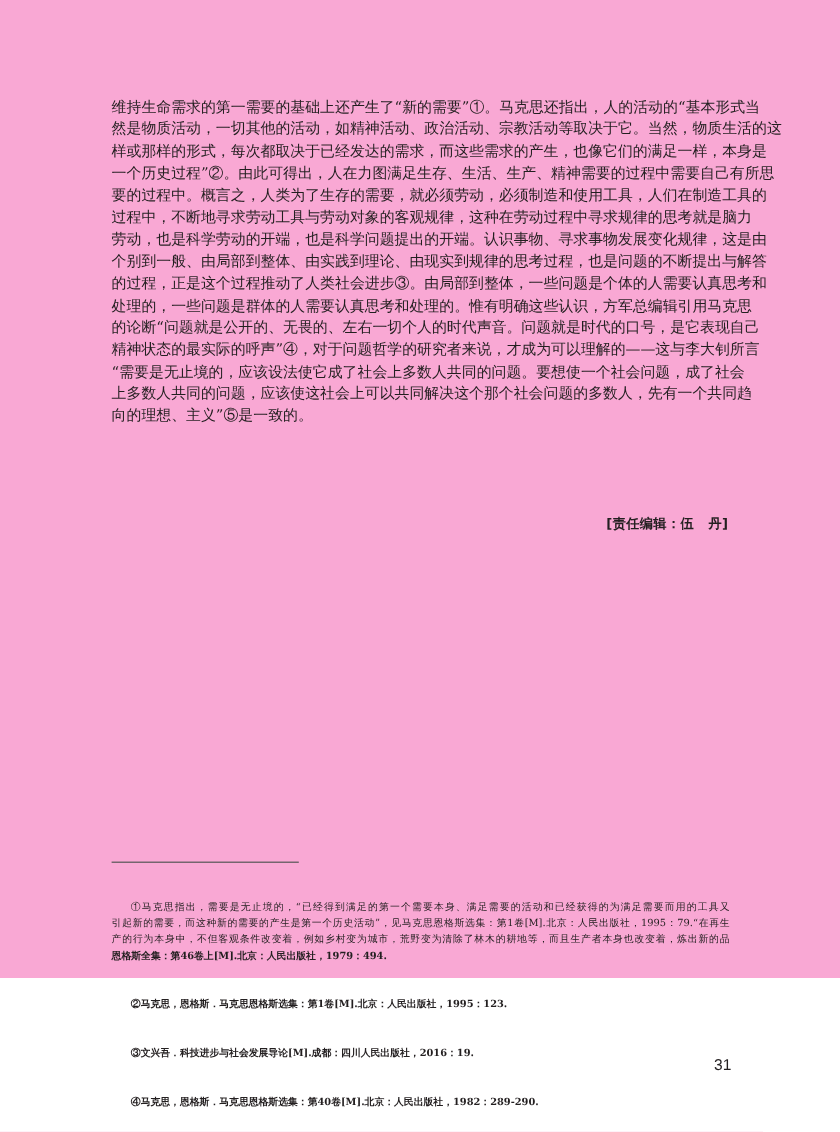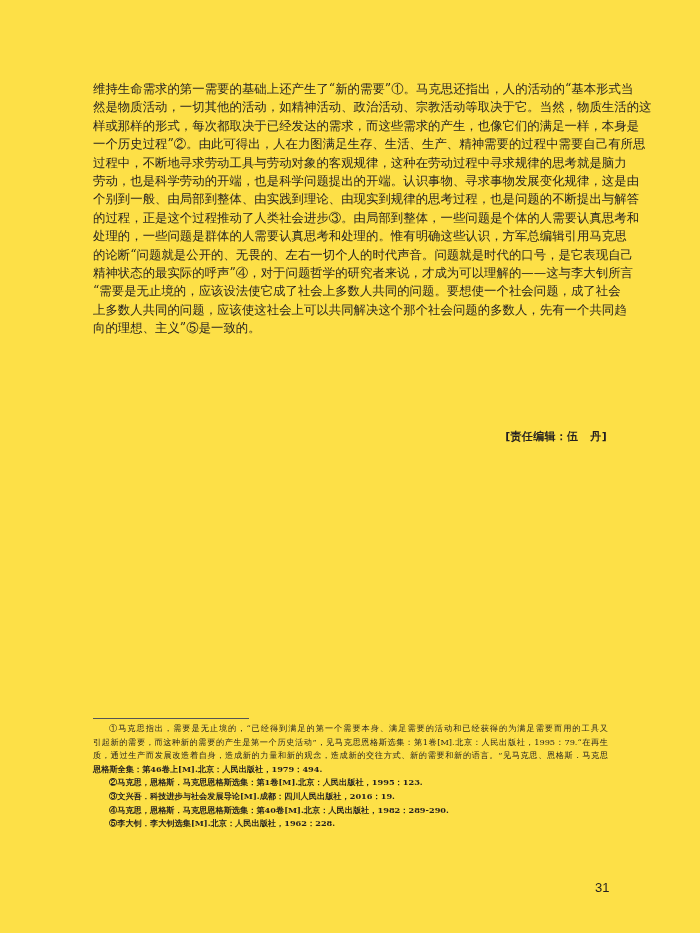--- a/index.html
+++ b/index.html
@@ -1,39 +1,40 @@
 <!DOCTYPE html>
 <html><head>
   <meta charset="utf-8">
   <style>
     html, body { margin: 0; padding: 0; background: #ffffff; }
     body { width: 700px; height: 943px; position: relative; overflow: hidden; color: #231f20; font-family: "DejaVu Serif", "Liberation Serif", serif; }
-    .page { position: absolute; left: 0; top: 0; width: 700px; height: 933px; background: #fde047; }
+    .page { position: absolute; left: 0; top: 0; width: 700px; height: 815px; background: #f9a8d4; }
     .body-text { position: absolute; left: 93px; top: 80px; width: 515px; font-size: 12.4px; line-height: 18.4px; text-align: justify; letter-spacing: 0.02px; }
     .line { display: block; white-space: nowrap; text-align-last: justify; text-align: justify; height: 18.4px; }
     .line.last { text-align-last: left; }
     .editor { position: absolute; right: 93px; top: 429px; font-size: 11px; font-family: "DejaVu Sans", "Liberation Sans", sans-serif; font-weight: bold; letter-spacing: 0.3px; margin-left: 39px; }
     .editor .gap { display: inline-block; width: 12px; }
     .fn-rule { position: absolute; left: 93px; top: 718px; width: 156px; height: 0; border-top: 1px solid #555; }
     .footnotes { position: absolute; left: 93px; top: 722px; width: 515px; font-size: 8.2px; line-height: 13.6px; }
     .fn-line { display: block; white-space: nowrap; text-align: justify; text-align-last: justify; height: 13.6px; }
     .fn-line.last { text-align-last: left; font-weight: bold; }
-    .fn-line.indent { padding-left: 16px; }
+    .fn-line.indent { padding-left: 16px; margin-top: 27px; }
     .page-number { position: absolute; left: 595px; top: 880px; font-size: 13px; font-family: Liberation Sans, sans-serif; }
   </style>
 </head>
 <body>
 
 <div class="page">
 
   <div class="body-text">
     <span class="line">维持生命需求的第一需要的基础上还产生了“新的需要”①。马克思还指出，人的活动的“基本形式当</span>
     <span class="line">然是物质活动，一切其他的活动，如精神活动、政治活动、宗教活动等取决于它。当然，物质生活的这</span>
     <span class="line">样或那样的形式，每次都取决于已经发达的需求，而这些需求的产生，也像它们的满足一样，本身是</span>
     <span class="line">一个历史过程”②。由此可得出，人在力图满足生存、生活、生产、精神需要的过程中需要自己有所思</span>
+    <span class="line">要的过程中。概言之，人类为了生存的需要，就必须劳动，必须制造和使用工具，人们在制造工具的</span>
     <span class="line">过程中，不断地寻求劳动工具与劳动对象的客观规律，这种在劳动过程中寻求规律的思考就是脑力</span>
     <span class="line">劳动，也是科学劳动的开端，也是科学问题提出的开端。认识事物、寻求事物发展变化规律，这是由</span>
     <span class="line">个别到一般、由局部到整体、由实践到理论、由现实到规律的思考过程，也是问题的不断提出与解答</span>
     <span class="line">的过程，正是这个过程推动了人类社会进步③。由局部到整体，一些问题是个体的人需要认真思考和</span>
     <span class="line">处理的，一些问题是群体的人需要认真思考和处理的。惟有明确这些认识，方军总编辑引用马克思</span>
     <span class="line">的论断“问题就是公开的、无畏的、左右一切个人的时代声音。问题就是时代的口号，是它表现自己</span>
     <span class="line">精神状态的最实际的呼声”④，对于问题哲学的研究者来说，才成为可以理解的——这与李大钊所言</span>
     <span class="line">“需要是无止境的，应该设法使它成了社会上多数人共同的问题。要想使一个社会问题，成了社会</span>
     <span class="line">上多数人共同的问题，应该使这社会上可以共同解决这个那个社会问题的多数人，先有一个共同趋</span>
     <span class="line last">向的理想、主义”⑤是一致的。</span>
@@ -41,21 +42,21 @@
 
   <div class="editor">
     <span>[责任编辑：伍</span><span class="gap"></span><span>丹]</span>
   </div>
 
   <div class="fn-rule"></div>
 
   <div class="footnotes">
     <span class="fn-line indent">①马克思指出，需要是无止境的，“已经得到满足的第一个需要本身、满足需要的活动和已经获得的为满足需要而用的工具又</span>
     <span class="fn-line">引起新的需要，而这种新的需要的产生是第一个历史活动”，见马克思恩格斯选集：第1卷[M].北京：人民出版社，1995：79.“在再生</span>
-    <span class="fn-line">质，通过生产而发展改造着自身，造成新的力量和新的观念，造成新的交往方式、新的需要和新的语言。”见马克思、恩格斯．马克思</span>
+    <span class="fn-line">产的行为本身中，不但客观条件改变着，例如乡村变为城市，荒野变为清除了林木的耕地等，而且生产者本身也改变着，炼出新的品</span>
     <span class="fn-line last">恩格斯全集：第46卷上[M].北京：人民出版社，1979：494.</span>
     <span class="fn-line indent last">②马克思，恩格斯．马克思恩格斯选集：第1卷[M].北京：人民出版社，1995：123.</span>
     <span class="fn-line indent last">③文兴吾．科技进步与社会发展导论[M].成都：四川人民出版社，2016：19.</span>
     <span class="fn-line indent last">④马克思，恩格斯．马克思恩格斯选集：第40卷[M].北京：人民出版社，1982：289-290.</span>
     <span class="fn-line indent last">⑤李大钊．李大钊选集[M].北京：人民出版社，1962：228.</span>
   </div>
 
   <div class="page-number">31</div>
 </div>
 

